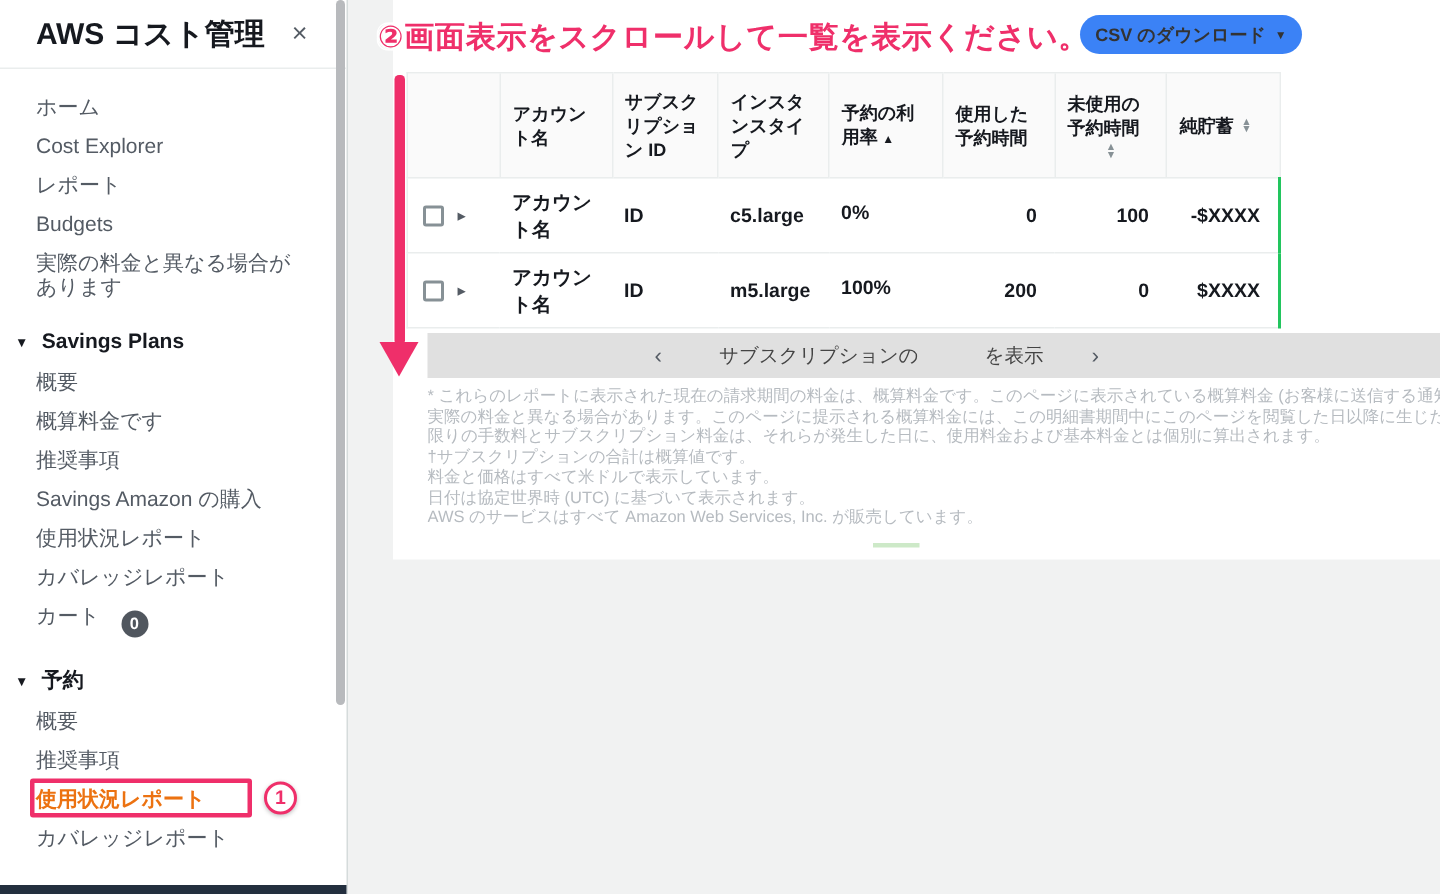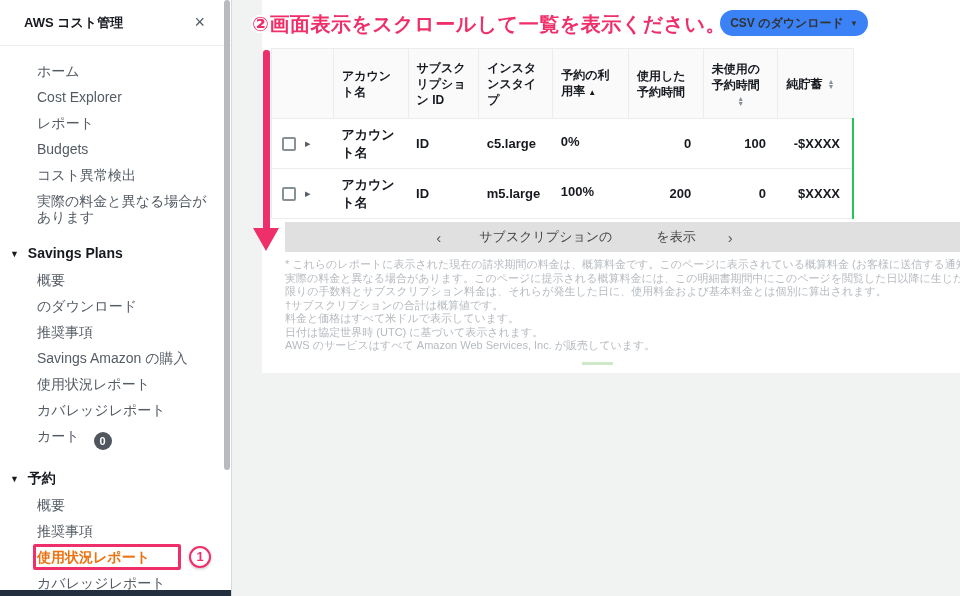--- a/index.html
+++ b/index.html
@@ -5,25 +5,25 @@
   * { margin:0; padding:0; box-sizing:border-box; }
   html,body { width:960px; height:596px; overflow:hidden;
     font-family:"Liberation Sans","DejaVu Sans",sans-serif;
     background:#f1f2f2; color:#16191f; }
 
   
   .sidebar { position:absolute; left:0; top:0; width:232px; height:596px;
     background:#fff; border-right:1px solid #d5dbdb; }
   .sidebar-header { position:relative; height:46px; border-bottom:1px solid #eaeded;
     display:flex; align-items:center; padding:0 24px; }
-  .sidebar-title { font-size:13px; font-weight:bold; color:#16191f; }
+  .sidebar-title { font-size:20px; font-weight:bold; color:#16191f; }
   .sidebar-close { position:absolute; right:26px; top:11px; font-size:18px;
     color:#545b64; cursor:pointer; line-height:22px; }
   .side-nav { padding-top:12px; }
-  .side-nav ul { list-style:none;margin-left:13px; }
+  .side-nav ul { list-style:none; }
   .side-nav li { padding:5px 24px; font-size:14px; line-height:16px;
     color:#545b64; cursor:pointer; }
   .nav-section { margin-top:10px; }
   .section-header { padding:5px 10px; font-size:14px; line-height:16px;
     font-weight:bold; color:#16191f; cursor:pointer; }
   .section-header .caret { font-size:9px; color:#16191f; margin-right:5px;
     display:inline-block; vertical-align:1px; }
   .badge { display:inline-flex; align-items:center; justify-content:center;
     width:18px; height:18px; border-radius:50%; background:#50565e; color:#fff;
     font-size:11px; font-weight:bold; margin-left:10px; vertical-align:-4px; }
@@ -108,32 +108,31 @@
   <div class="sidebar-header">
     <span class="sidebar-title">AWS コスト管理</span>
     <span class="sidebar-close">×</span>
   </div>
   <nav class="side-nav">
     <ul>
       <li>ホーム</li>
       <li>Cost Explorer</li>
       <li>レポート</li>
       <li>Budgets</li>
-      <li>コスト異常検出</li>
       <li>実際の料金と異なる場合があります</li>
     </ul>
 
     <div class="nav-section">
       <div class="section-header">
         <span class="caret">▼</span>
         <span>Savings Plans</span>
       </div>
       <ul>
         <li>概要</li>
-        <li>のダウンロード</li>
+        <li>概算料金です</li>
         <li>推奨事項</li>
         <li>Savings Amazon の購入</li>
         <li>使用状況レポート</li>
         <li>カバレッジレポート</li>
         <li>
           <span>カート</span>
           <span class="badge">0</span>
         </li>
       </ul>
     </div>

